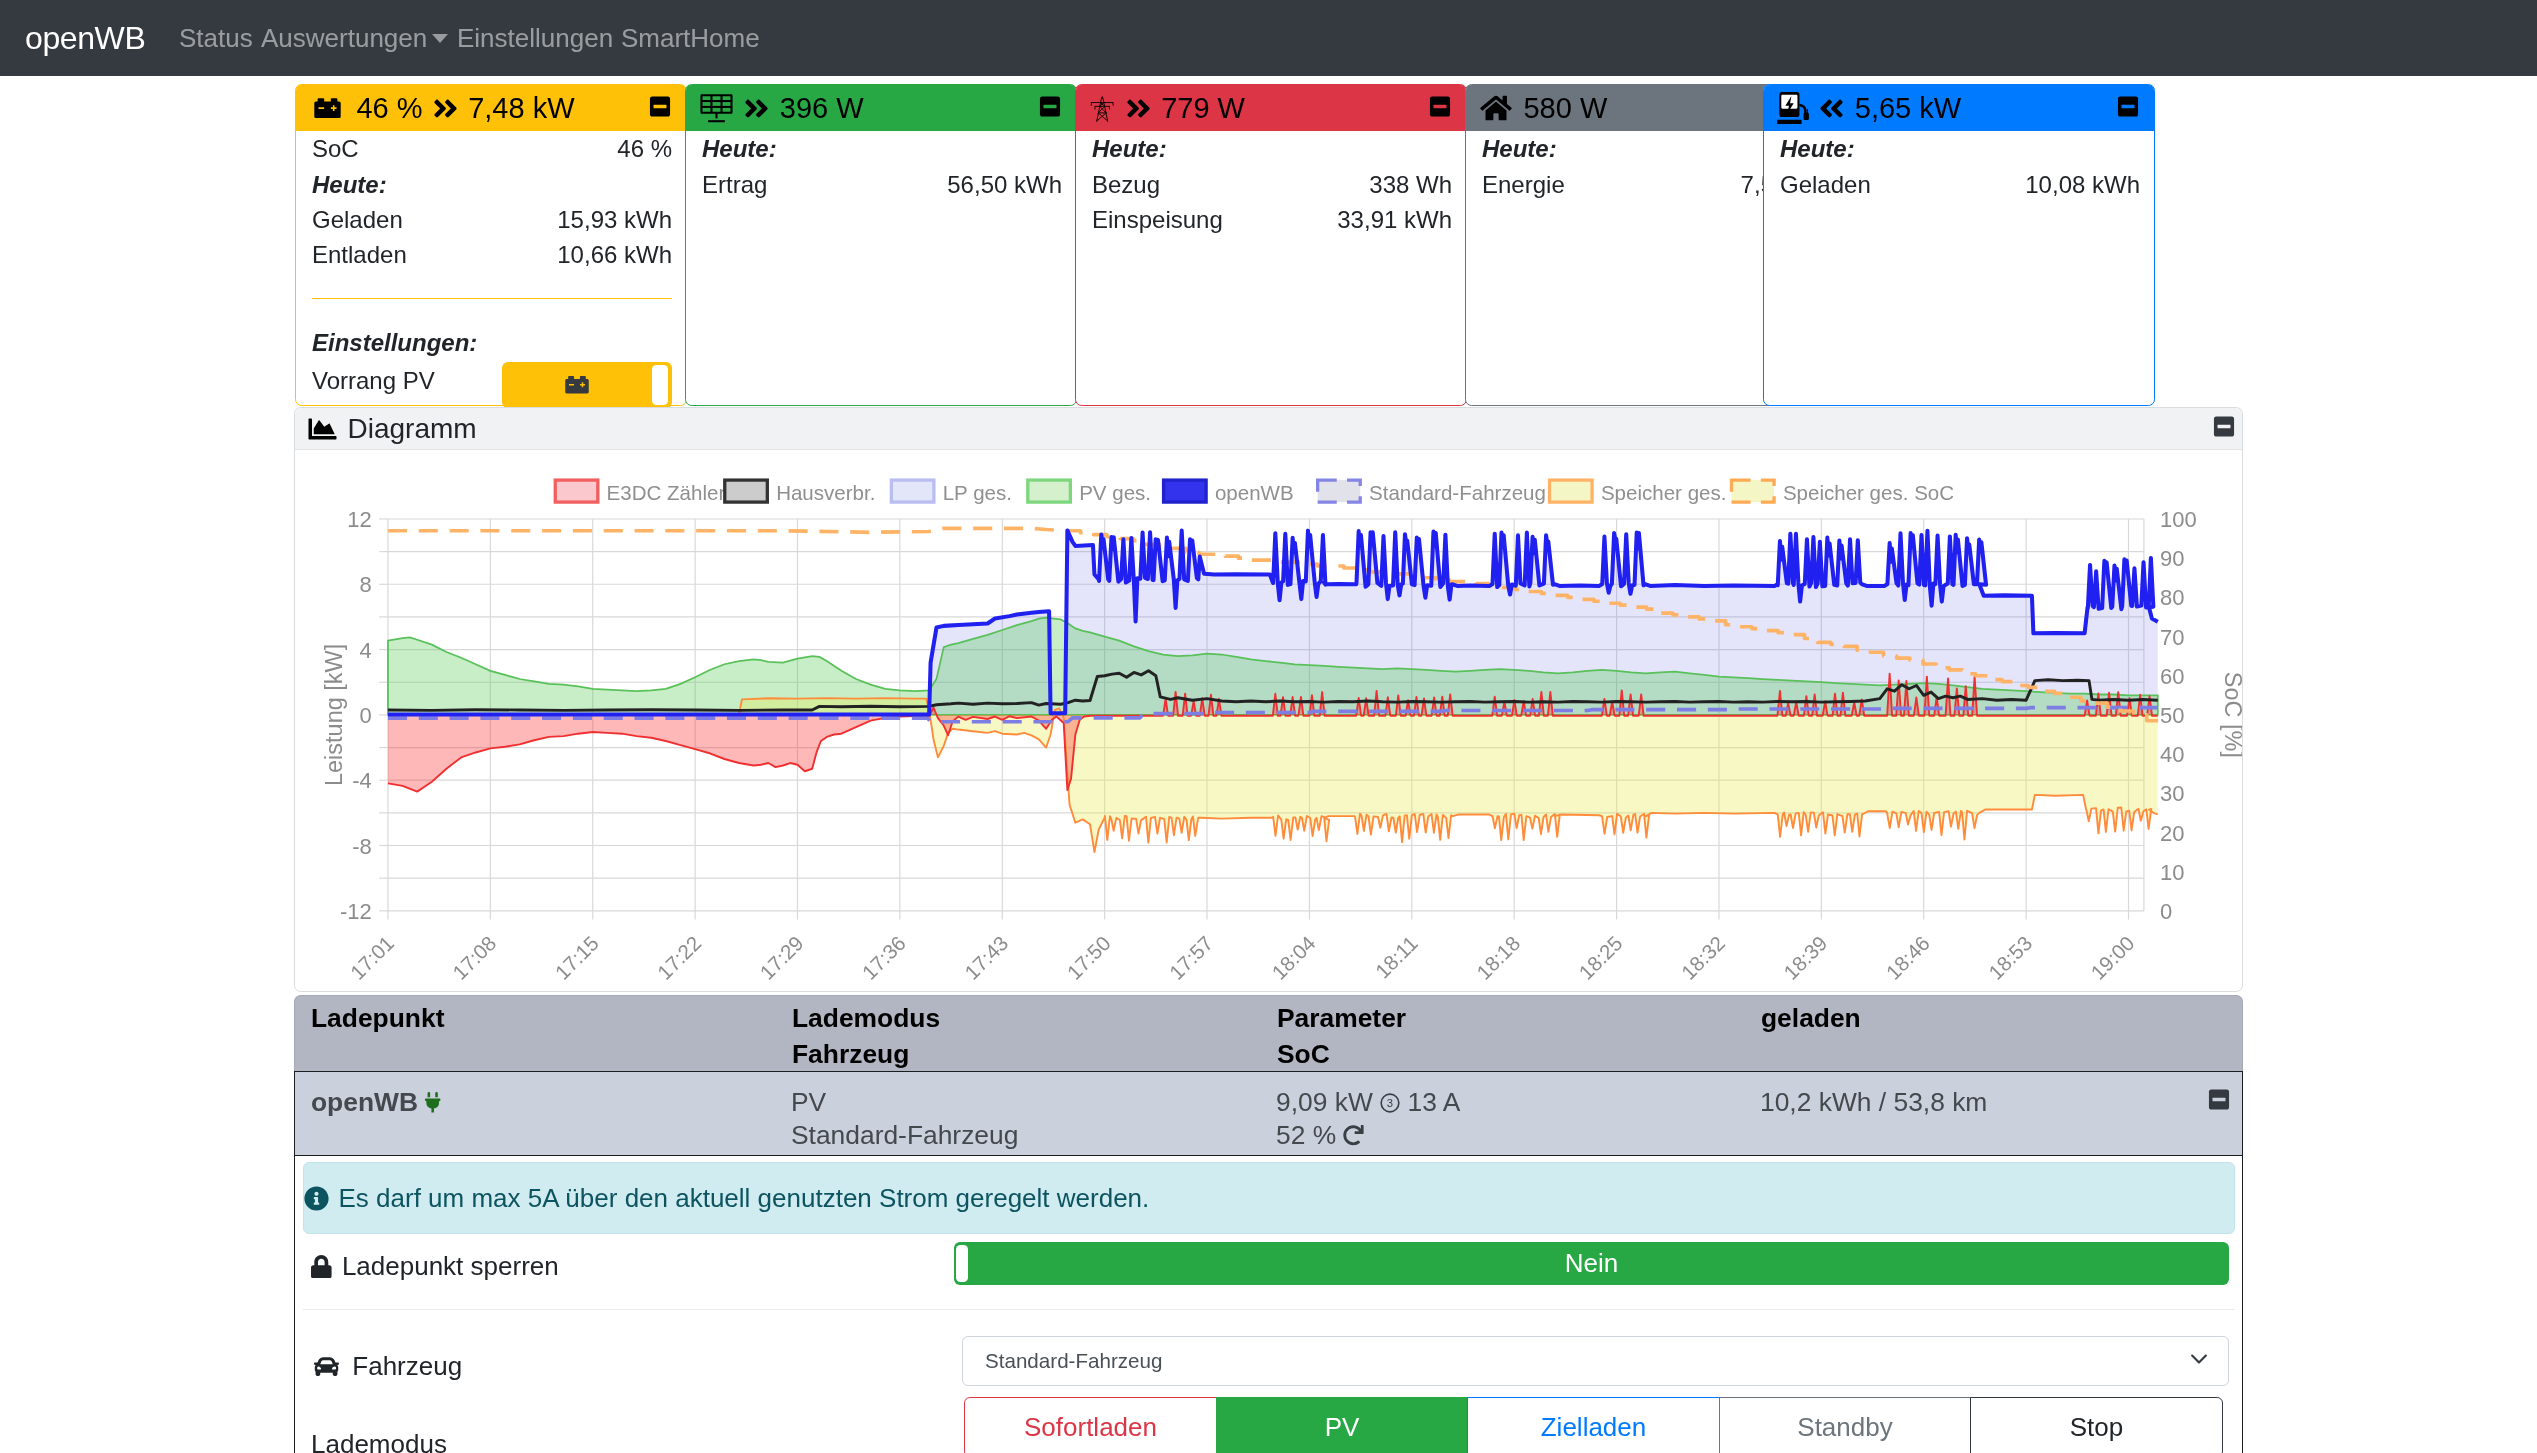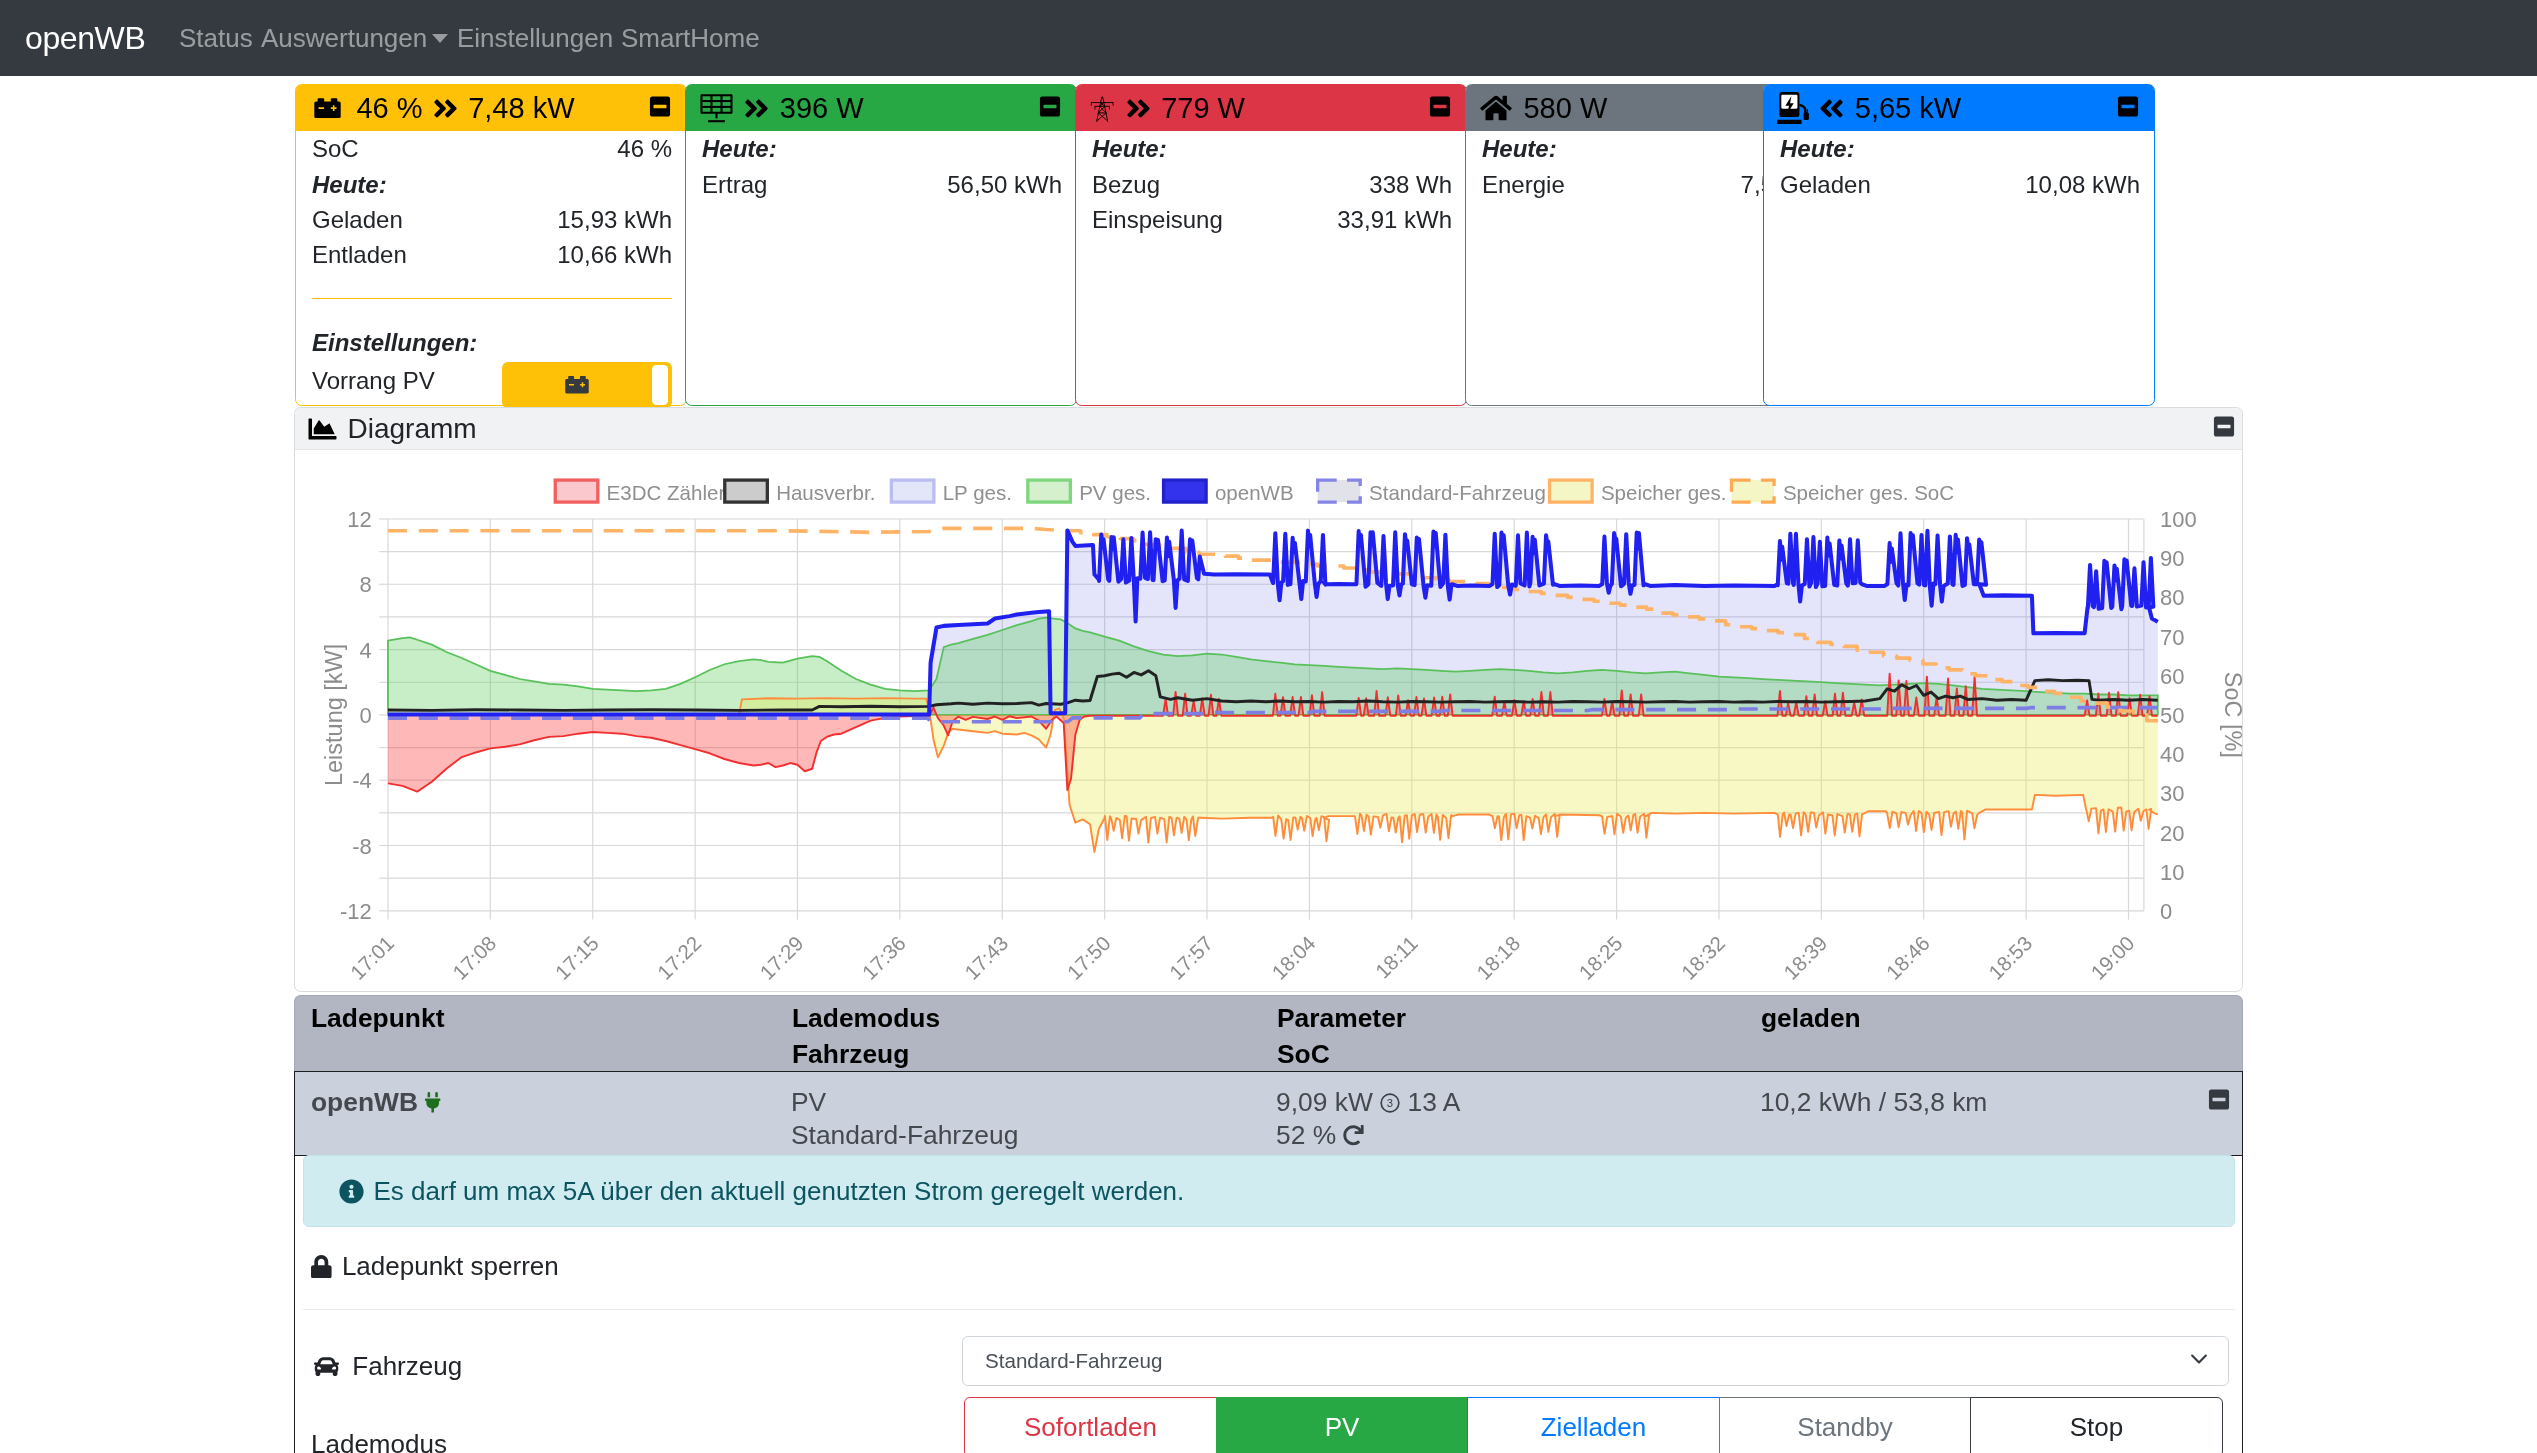--- a/index.html
+++ b/index.html
@@ -33,23 +33,23 @@
 
 .thead { position:absolute; left:294px; top:995px; width:1949px; height:76px;
   background:#b2b6c2; border:0.7px solid #a5a9b5; border-bottom:none; border-radius:6.6px 6.6px 0 0;
   font-size:26.4px; font-weight:bold; color:#000000; }
 .thead div { position:absolute; }
 .lpcard { position:absolute; left:294px; top:1071px; width:1949px; height:411px;
   border:1.5px solid #1b1e21; background:#fff; }
 .lprow { position:absolute; left:0; top:0; right:0; height:84px; background:#cbd0dd; border-bottom:1.5px solid #1b1e21;
   font-size:26.4px; color:#45494e; }
 .lprow div { position:absolute; }
-.alert { position:absolute; left:8px; top:83px; width:1932px; height:72px;
+.alert { position:absolute; left:8px; top:90px; width:1932px; height:72px;
   background:#d1ecf1; border:0.7px solid #c2e3ea; border-radius:5.9px; color:#0c5460;
-  font-size:26px; display:flex; align-items:center; padding-left:35px; gap:9.5px; }
+  font-size:26px; display:flex; align-items:center; gap:9.5px; }
 .ctrllabel { position:absolute; left:16px; font-size:26px; color:#212529; display:flex; align-items:center; gap:10.3px; }
 .toggle { position:absolute; left:659px; top:170px; width:1275px; height:43px; background:#28a745;
   border-radius:5.9px; }
 .toggle .handle { position:absolute; left:2.2px; top:2.9px; width:11.7px; height:37px; background:#fff; border-radius:4.4px; }
 .toggle .txt { position:absolute; left:0; right:0; top:0; bottom:0; display:flex; align-items:center; justify-content:center;
   color:#fff; font-size:26px; }
 .hr { position:absolute; left:8px; width:1932px; height:0; border-top:1.5px solid #e9ecef; top:237px; }
 .select { position:absolute; left:667px; top:264px; width:1267px; height:50px; background:#fff;
   border:1.5px solid #ced4da; border-radius:5.9px; font-size:20.6px; color:#495057;
   display:flex; align-items:center; padding-left:22px; }
@@ -445,20 +445,24 @@
         <path fill="#0c5460" d="M256 8C119.043 8 8 119.083 8 256c0 136.997 111.043 248 248 248s248-111.003 248-248C504 119.083 392.957 8 256 8zm0 110c23.196 0 42 18.804 42 42s-18.804 42-42 42-42-18.804-42-42 18.804-42 42-42zm56 254c0 6.627-5.373 12-12 12h-88c-6.627 0-12-5.373-12-12v-24c0-6.627 5.373-12 12-12h12v-64h-12c-6.627 0-12-5.373-12-12v-24c0-6.627 5.373-12 12-12h64c6.627 0 12 5.373 12 12v100h12c6.627 0 12 5.373 12 12v24z"></path>
       </svg>
       <span>Es darf um max 5A über den aktuell genutzten Strom geregelt werden.</span>
     </div>
   <div class="ctrllabel" style="top:179px;">
       <svg width="20.6" height="23.5" viewBox="0 0 448 512" style="" xmlns="http://www.w3.org/2000/svg">
         <path fill="#212529" d="M400 224h-24v-72C376 68.2 307.8 0 224 0S72 68.2 72 152v72H48c-26.5 0-48 21.5-48 48v192c0 26.5 21.5 48 48 48h352c26.5 0 48-21.5 48-48V272c0-26.5-21.5-48-48-48zm-104 0H152v-72c0-39.7 32.3-72 72-72s72 32.3 72 72v72z"></path>
       </svg>
       <span>Ladepunkt sperren</span>
     </div>
+  <div class="toggle">
+      <div class="handle"></div>
+      <div class="txt">Nein</div>
+    </div>
   <div class="hr"></div>
   <div class="ctrllabel" style="top:279px;">
       <svg width="31" height="25" viewBox="0 0 512 512" style="" xmlns="http://www.w3.org/2000/svg">
         <path fill="#212529" d="M499.99 176h-59.87l-16.64-41.6C406.38 91.63 365.57 64 319.5 64h-127c-46.06 0-86.88 27.63-103.99 70.4L71.87 176H12.01C4.2 176-1.53 183.34.37 190.91l6 24C7.7 220.25 12.5 224 18.01 224h20.07C24.65 235.73 16 252.78 16 272v48c0 16.12 6.16 30.67 16 41.93V416c0 17.67 14.33 32 32 32h32c17.67 0 32-14.33 32-32v-32h256v32c0 17.67 14.33 32 32 32h32c17.67 0 32-14.33 32-32v-54.07c9.84-11.25 16-25.8 16-41.93v-48c0-19.22-8.65-36.27-22.07-48H494c5.51 0 10.31-3.75 11.64-9.09l6-24c1.89-7.57-3.84-14.91-11.65-14.91zm-352.06-17.83c7.29-18.22 24.94-30.17 44.57-30.17h127c19.63 0 37.28 11.95 44.57 30.17L384 208H128l19.93-49.83zM96 319.8c-19.2 0-32-12.76-32-31.9S76.8 256 96 256s48 28.71 48 47.85-28.8 15.95-48 15.95zm320 0c-19.2 0-48 3.19-48-15.95S400.8 256 420 256s32 12.76 32 31.9-12.8 31.9-32 31.9z"></path>
       </svg>
       <span>Fahrzeug</span>
     </div>
   <div class="select">
       <span>Standard-Fahrzeug</span>
       <span style="margin-left:auto; margin-right:17.6px;"><svg width="22" height="22" viewBox="0 0 512 512" style="" xmlns="http://www.w3.org/2000/svg">

